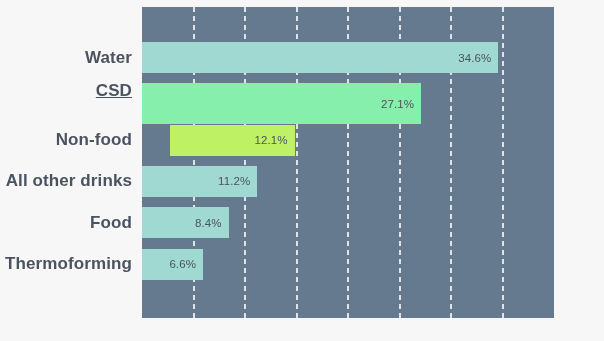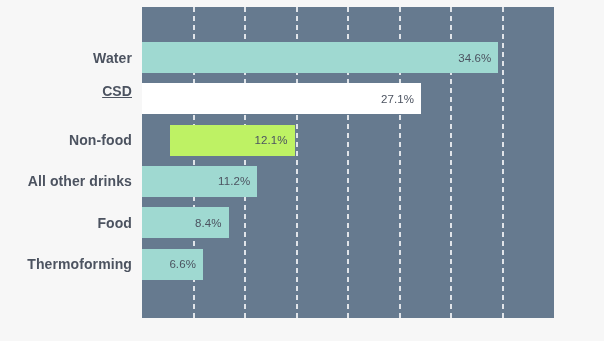--- a/index.html
+++ b/index.html
@@ -66,21 +66,21 @@
     padding-right: 7px;
     white-space: nowrap;
     letter-spacing: 0.1px;
   }
 
   
   .cat-label {
     position: absolute;
     right: 472px;        
     text-align: right;
-    font-size: 14px;
+    font-size: 17px;
     font-weight: bold;
     color: #4c5360;
     white-space: nowrap;
     transform: translateY(-50%);
     letter-spacing: 0.1px;
   }
 </style>
 </head>
 <body style="background: rgb(247, 247, 247);">
 
@@ -93,21 +93,21 @@
         <div class="gridline" style="left: 153.5px;"></div>
         <div class="gridline" style="left: 205px;"></div>
         <div class="gridline" style="left: 256.5px;"></div>
         <div class="gridline" style="left: 308px;"></div>
         <div class="gridline" style="left: 359.5px;"></div>
       </div>
     <div id="bars">
         <div class="bar" style="top: 35px; height: 31px; width: 356.38px; background: rgb(159, 217, 209);">
           <span class="bar-value" style="color: rgb(76, 83, 96);">34.6%</span>
         </div>
-        <div class="bar" style="top: 76.3px; height: 31px; width: 279.13px; background: #ffffff;">
+        <div class="bar" style="top: 76.3px; height: 41px; width: 279.13px; background: #86efac;">
           <span class="bar-value" style="color: rgb(76, 83, 96);">27.1%</span>
         </div>
         <div class="bar" style="top: 117.6px; height: 31px; width: 124.63px; background: #bef264; margin-left: 28px;">
           <span class="bar-value" style="color: rgb(76, 83, 96);">12.1%</span>
         </div>
         <div class="bar" style="top: 158.9px; height: 31px; width: 115.36px; background: rgb(159, 217, 209);">
           <span class="bar-value" style="color: rgb(76, 83, 96);">11.2%</span>
         </div>
         <div class="bar" style="top: 200.2px; height: 31px; width: 86.52px; background: rgb(159, 217, 209);">
           <span class="bar-value" style="color: rgb(76, 83, 96); padding-left: 32px;">8.4%</span>

